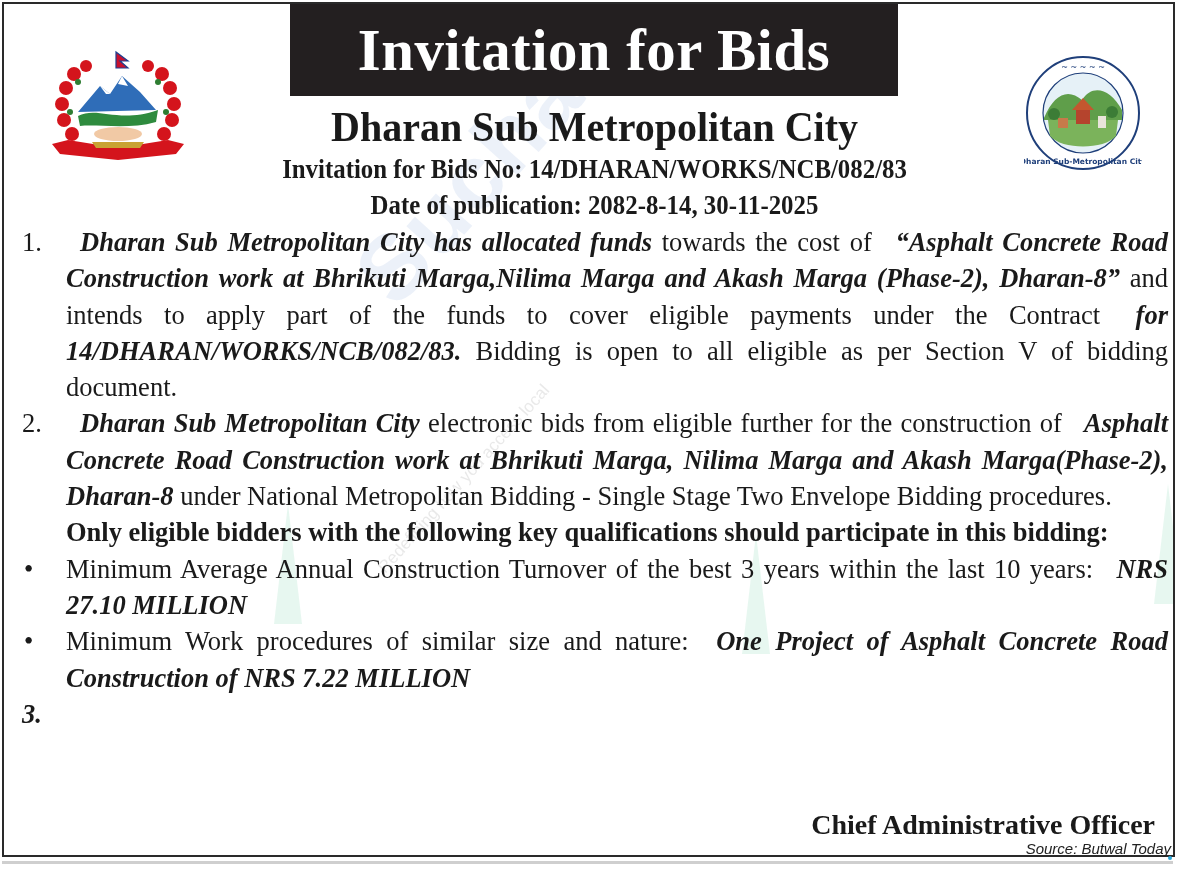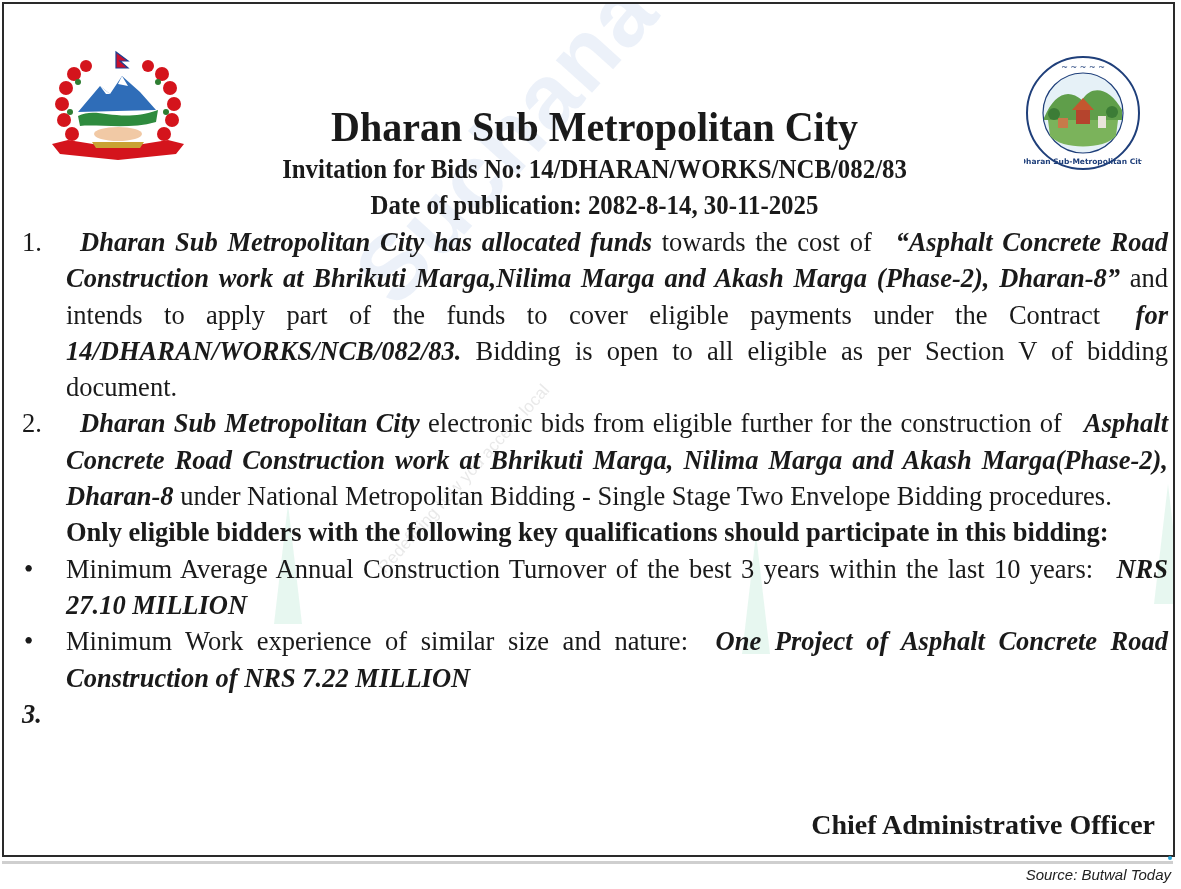--- a/index.html
+++ b/index.html
@@ -7,21 +7,21 @@
     body { position: relative; font-family: "Liberation Serif", "DejaVu Serif", serif; color: #1a1a1a; }
 
     .frame {
       position: absolute; left: 2px; top: 2px; width: 1173px; height: 855px;
       border: 2px solid #2a2a2a; background: #ffffff; overflow: hidden;
     }
     .bottom-rule {
       position: absolute; left: 2px; top: 861px; width: 1171px; height: 3px; background: #cfcfcf;
     }
     .source {
-      position: absolute; right: 10px; top: 866px;
+      position: absolute; right: 10px; top: 840px;
       font-family: "Liberation Sans", "DejaVu Sans", sans-serif; font-style: italic;
       font-size: 15px; color: #222;
     }
     .blue-dot { position: absolute; left: 1168px; top: 856px; width: 4px; height: 4px; border-radius: 50%; background: #2aa7d8; }
 
     
     .wm {
       position: absolute; left: 330px; top: 250px; transform: rotate(-48deg); transform-origin: left top;
       font-family: "Liberation Sans", sans-serif; font-weight: bold; font-size: 92px;
       color: rgba(110,150,210,0.13); letter-spacing: 2px; pointer-events: none; white-space: nowrap;
@@ -138,20 +138,23 @@
       <rect x="34" y="64" width="10" height="10" fill="#c77a4a"></rect>
       <rect x="74" y="62" width="8" height="12" fill="#e9e4da"></rect>
       <circle cx="30" cy="60" r="6" fill="#3c7c36"></circle>
         <circle cx="88" cy="58" r="6" fill="#3c7c36"></circle>
       <path d="M16,52 A44,44 0 0 1 100,48" fill="none" stroke="#1f3f7a" stroke-width="0"></path>
       <text x="59" y="16" font-size="8" text-anchor="middle" fill="#1f3f7a" font-family="DejaVu Sans, sans-serif">~ ~ ~ ~ ~</text>
       <text x="59" y="110" font-size="7.5" text-anchor="middle" fill="#1f3f7a" font-weight="bold" font-family="DejaVu Sans, sans-serif">Dharan Sub-Metropolitan City</text>
     </svg>
   </div>
 
+  <div class="title-bar">
+    <span>Invitation for Bids</span>
+  </div>
 
   <div class="org">Dharan Sub Metropolitan City</div>
   <div class="bidno">Invitation for Bids No: 14/DHARAN/WORKS/NCB/082/83</div>
   <div class="pubdate">Date of publication: 2082-8-14, 30-11-2025</div>
 
   <div class="body">
 
     <div class="item">
       <span class="num">1.</span>
       <span class="b">Dharan Sub Metropolitan City has allocated funds</span><span> towards the cost of  </span><span class="b">“Asphalt Concrete Road Construction work at Bhrikuti Marga,Nilima Marga and Akash Marga (Phase-2), Dharan-8”</span><span> and intends to apply part of the funds to cover eligible payments under the Contract </span><span class="b">for 14/DHARAN/WORKS/NCB/082/83.</span><span> Bidding is open to all eligible as per Section V of bidding document.</span>
@@ -163,21 +166,21 @@
     </div>
     <div class="para">Only eligible bidders with the following key qualifications should participate in this bidding:</div>
 
     <div class="bullet">
       <span class="dot">•</span>
       <span>Minimum Average Annual Construction Turnover of the best 3 years within the last 10 years: </span><span class="b">NRS 27.10 MILLION</span>
     </div>
 
     <div class="bullet">
       <span class="dot">•</span>
-      <span>Minimum Work experience of similar size and nature: </span><span class="b">One Project of Asphalt Concrete Road Construction of NRS 7.22 MILLION</span>
+      <span>Minimum Work procedures of similar size and nature: </span><span class="b">One Project of Asphalt Concrete Road Construction of NRS 7.22 MILLION</span>
     </div>
 
     <div class="item">
       <span class="num bold">3.</span>
     </div>
   </div>
 
   <div class="signature">Chief Administrative Officer</div>
 </div>
 

